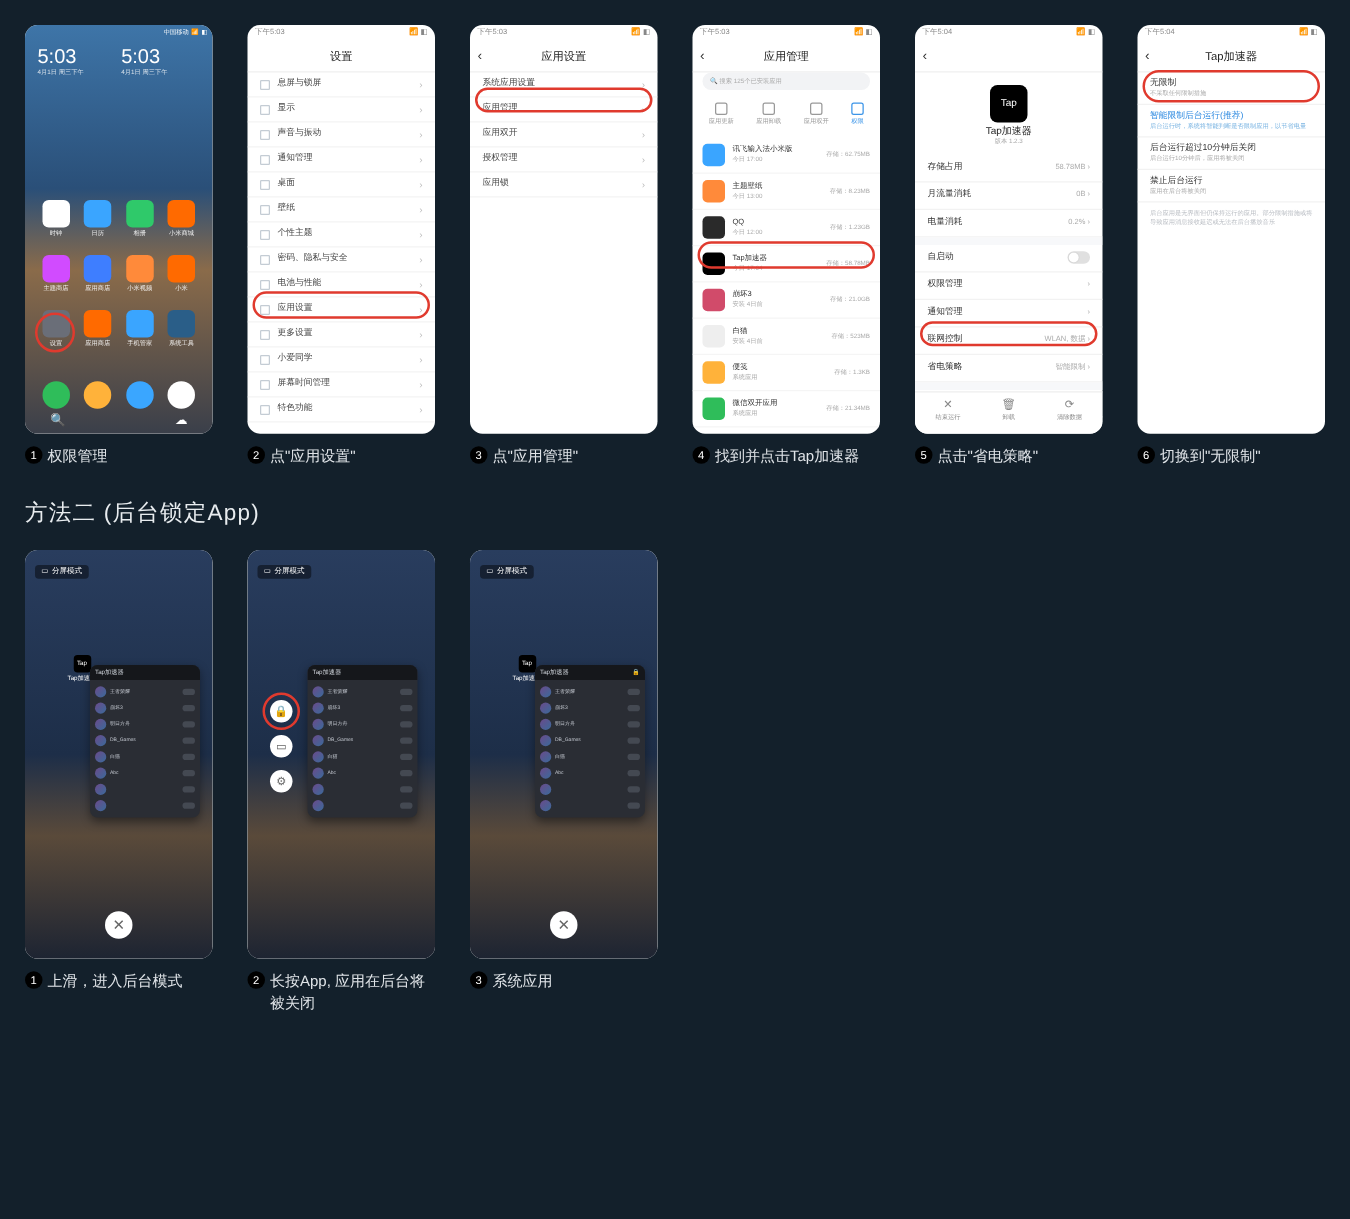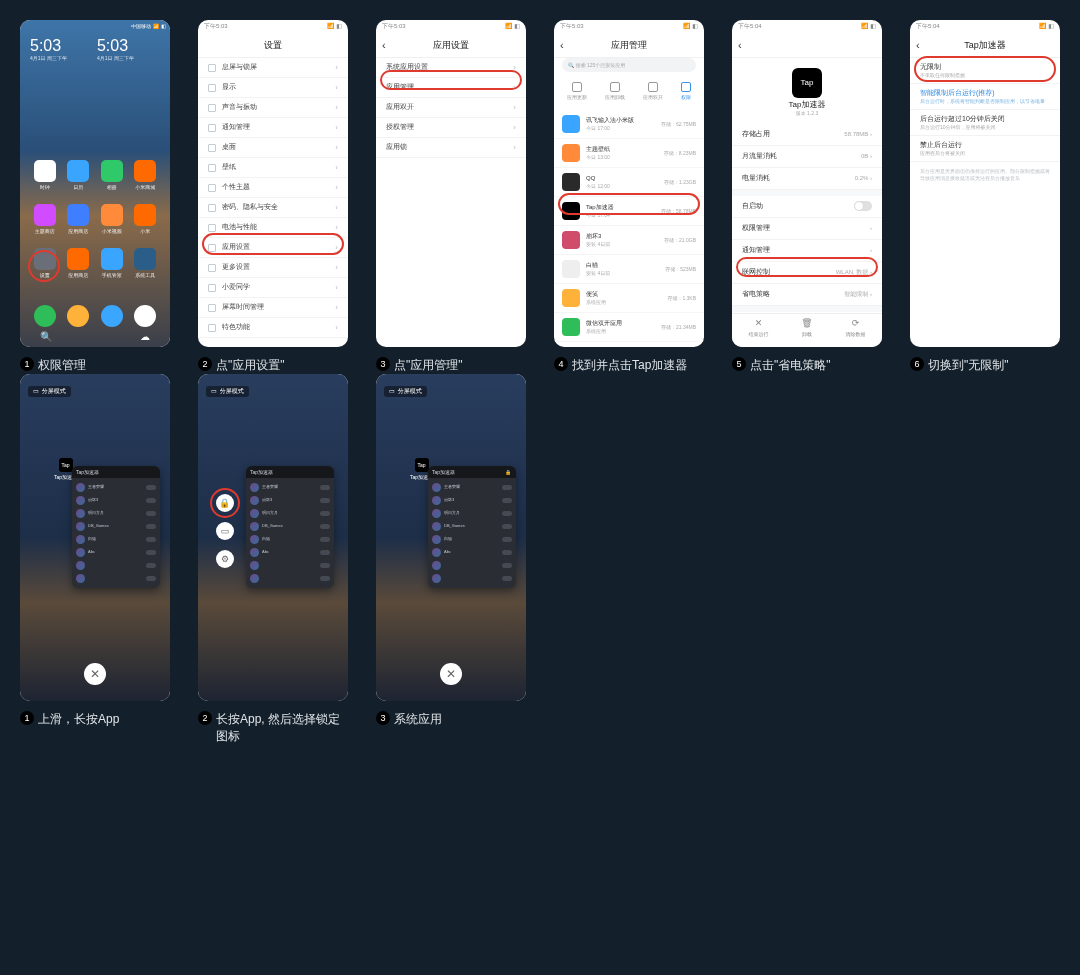--- a/index.html
+++ b/index.html
@@ -513,20 +513,21 @@
         <div class="hl" style="top:36px; left:4px; width:142px; height:26px; border-radius:13px;"></div>
       </div>
       <div class="caption">
           <span class="badge">6</span>
           <span>切换到"无限制"</span>
         </div>
     </div>
 
   </div>
 
+  <div class="section-title">方法二 (后台锁定App)</div>
 
   <div class="row">
 
     <div class="col">
       <div class="phone">
         <div class="recents">
           <div class="tag">
               <span>▭</span>
               <span>分屏模式</span>
             </div>
@@ -577,21 +578,21 @@
                   <div class="ct"></div>
                   <div class="cb"></div>
                 </div>
             </div>
           </div>
           <div class="closebtn">✕</div>
         </div>
       </div>
       <div class="caption">
           <span class="badge">1</span>
-          <span>上滑，长按App</span>
+          <span>上滑，进入后台模式</span>
         </div>
     </div>
 
     <div class="col">
       <div class="phone">
         <div class="recents">
           <div class="tag">
               <span>▭</span>
               <span>分屏模式</span>
             </div>
@@ -643,21 +644,21 @@
           <div class="actcol" style="top:120px; left:18px;">
             <div class="actbtn">🔒</div>
             <div class="actbtn">▭</div>
             <div class="actbtn">⚙</div>
           </div>
           <div class="hl" style="top:114px; left:12px; width:30px; height:30px;"></div>
         </div>
       </div>
       <div class="caption">
           <span class="badge">2</span>
-          <span style="max-width:130px">长按App, 然后选择锁定图标</span>
+          <span style="max-width:130px">长按App, 应用在后台将被关闭</span>
         </div>
     </div>
 
     <div class="col">
       <div class="phone">
         <div class="recents">
           <div class="tag">
               <span>▭</span>
               <span>分屏模式</span>
             </div>

